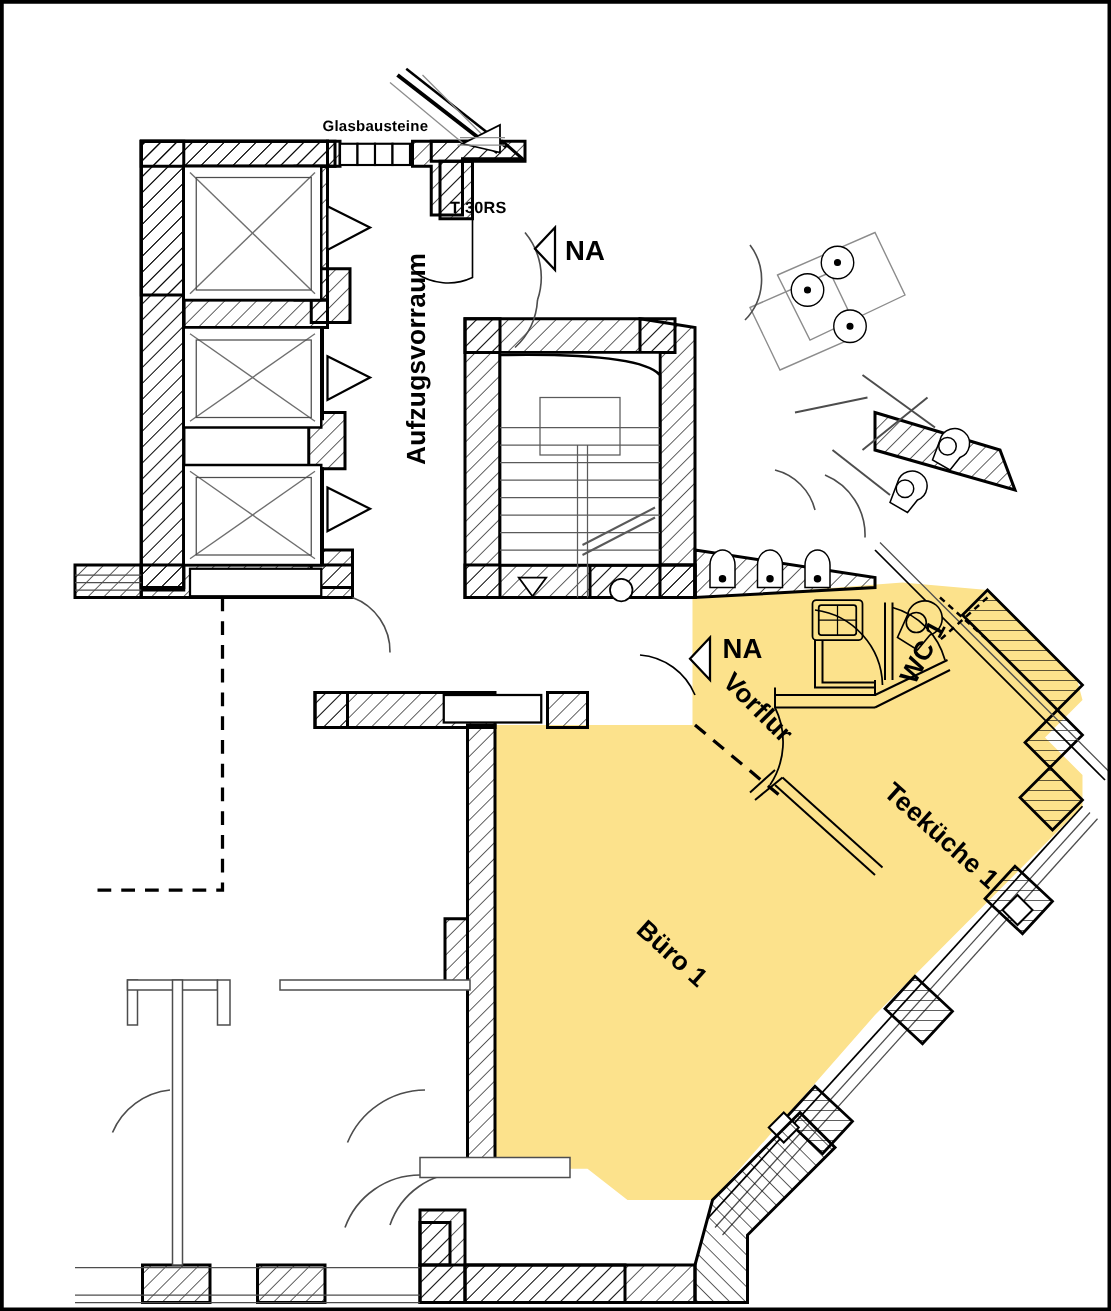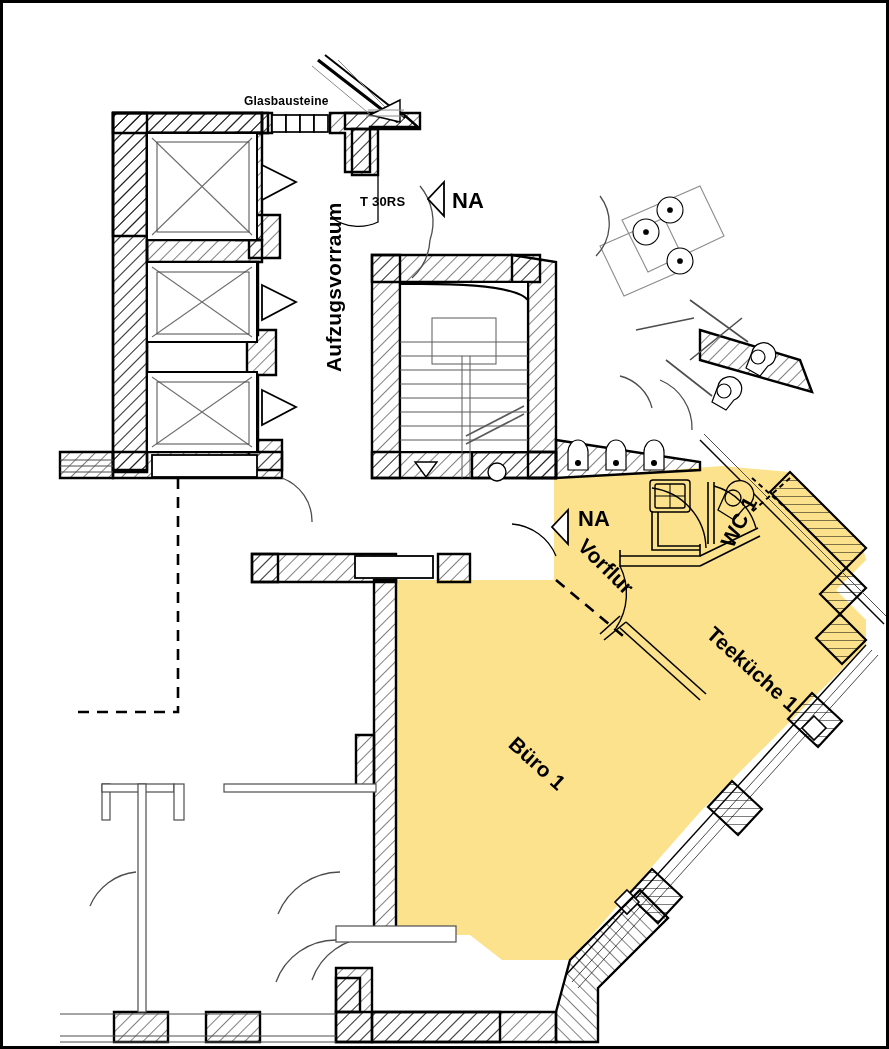--- a/index.html
+++ b/index.html
@@ -326,23 +326,23 @@
     <g fill="#fff" stroke="#000" stroke-width="1.8">
       <path d="M262 165 L296 182 L262 200 Z"></path>
       <path d="M262 285 L296 302 L262 320 Z"></path>
       <path d="M262 390 L296 407 L262 425 Z"></path>
       <path d="M444 182 L428 199 L444 216 Z"></path>
       <path d="M568 510 L552 527 L568 544 Z"></path>
     </g>
 
   </svg>
 
-  <div class="lbl" style="left:244px;top:94px;font-size:12px;">Glasbausteine</div>
-
-  <div class="lbl" style="left:360px;top:158px;font-size:13px;margin-top:36px;">T 30RS</div>
+  <div class="lbl" style="left:258px;top:94px;font-size:12px;">Glasbausteine</div>
+
+  <div class="lbl" style="left:360px;top:158px;font-size:13px;">T 30RS</div>
 
   <div class="lbl" style="left:322px;top:372px;font-size:21px;transform:rotate(-90deg);">Aufzugsvorraum</div>
 
   <div class="lbl" style="left:452px;top:188px;font-size:22px;">NA</div>
 
   <div class="lbl" style="left:578px;top:506px;font-size:22px;">NA</div>
 
   <div class="lbl" style="left:590px;top:534px;font-size:21px;transform:rotate(45deg);">Vorflur</div>
 
   <div class="lbl" style="left:716px;top:540px;font-size:21px;transform:rotate(-62deg);">WC 1</div>

